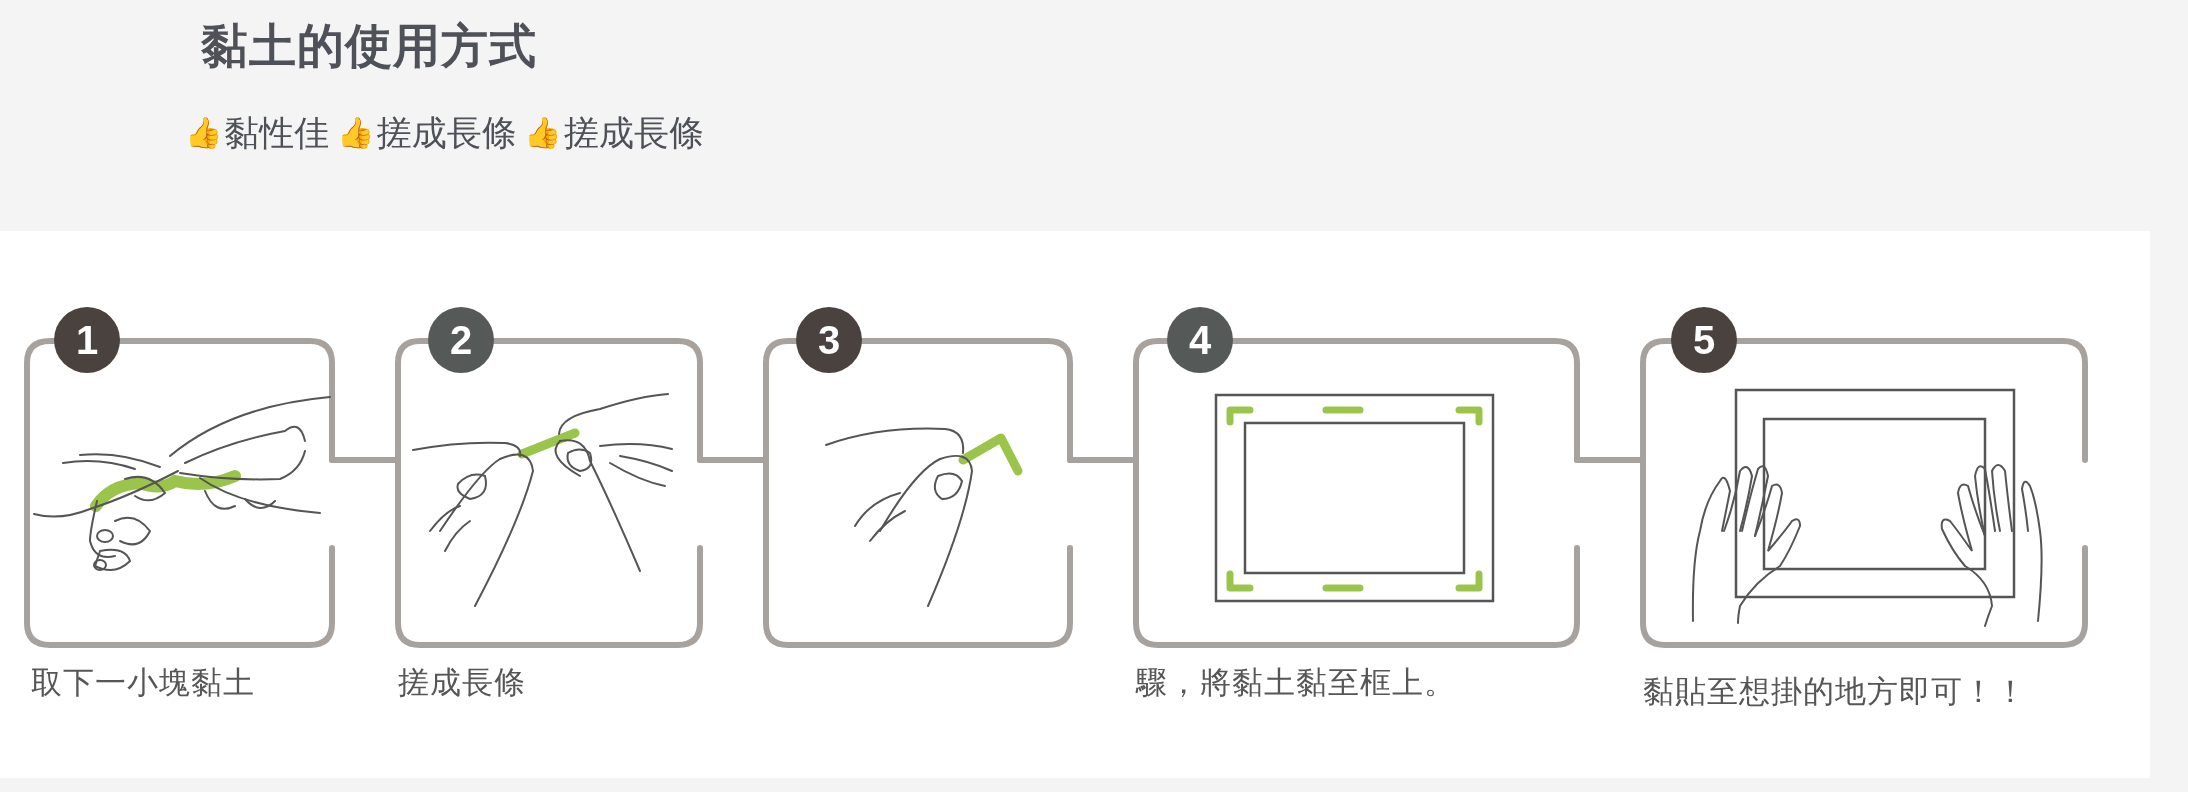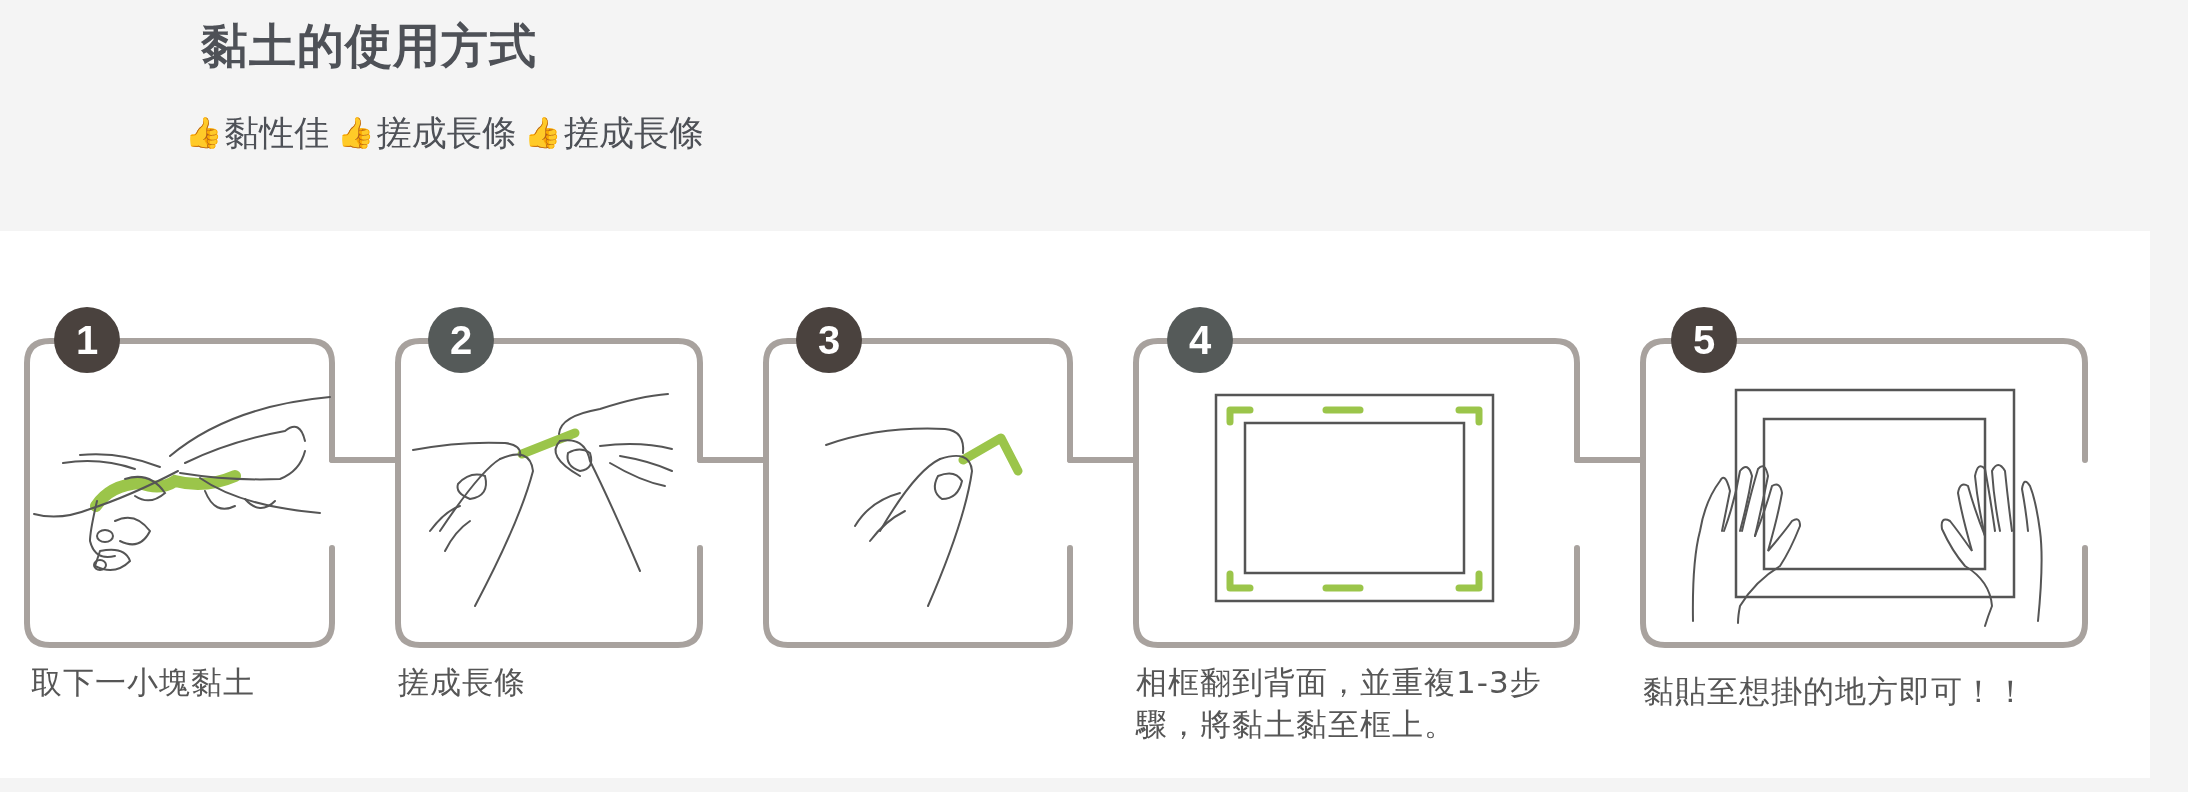--- a/index.html
+++ b/index.html
@@ -167,17 +167,16 @@
         <path d="M2012 300 Q2008 270 2005 240 Q1998 228 1992 240 Q1994 270 2000 300"></path>
         <path d="M1995 300 Q1990 265 1985 238 Q1978 230 1975 245 Q1978 275 1985 305"></path>
         <path d="M1985 305 Q1975 280 1968 255 Q1960 250 1958 262 Q1962 285 1972 320 Q1958 300 1950 290 Q1940 285 1942 298 Q1952 320 1965 335 Q1990 350 1992 375 Q1988 385 1985 395"></path>
       </g>
     </g>
   </svg>
 
   <div class="caption" style="left:31px; top:430px;">取下一小塊黏土</div>
   <div class="caption" style="left:398px; top:430px;">搓成長條</div>
   <div class="caption" style="left:1136px; top:430px;">
-    <div>相框翻到背面，並重複1-3步</div>
     <div>驟，將黏土黏至框上。</div>
   </div>
   <div class="caption" style="left:1643px; top:430px;margin-top:9px;">黏貼至想掛的地方即可！！</div>
 </div>
 
 </body></html>

